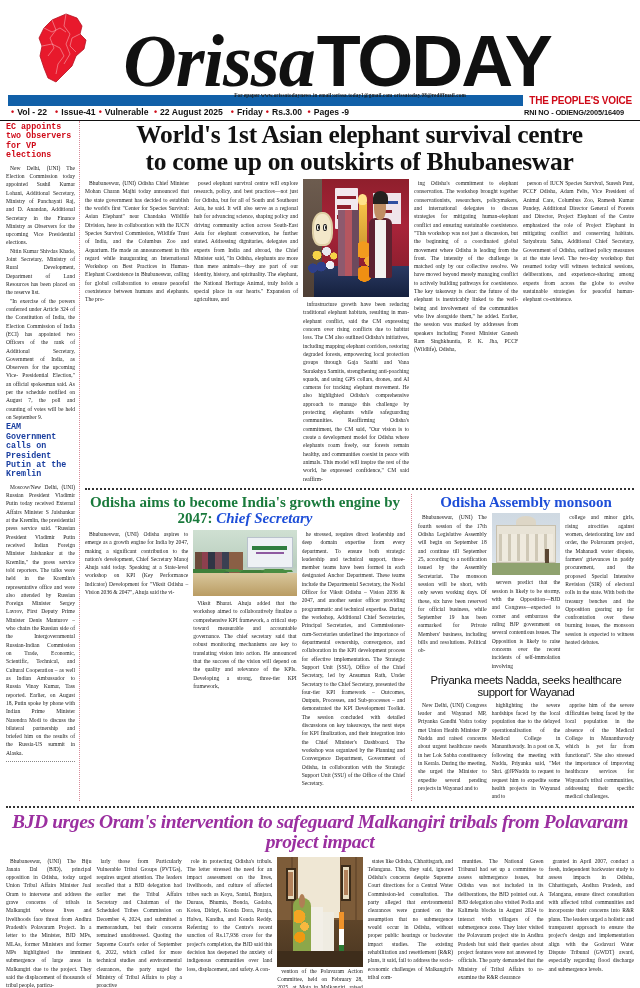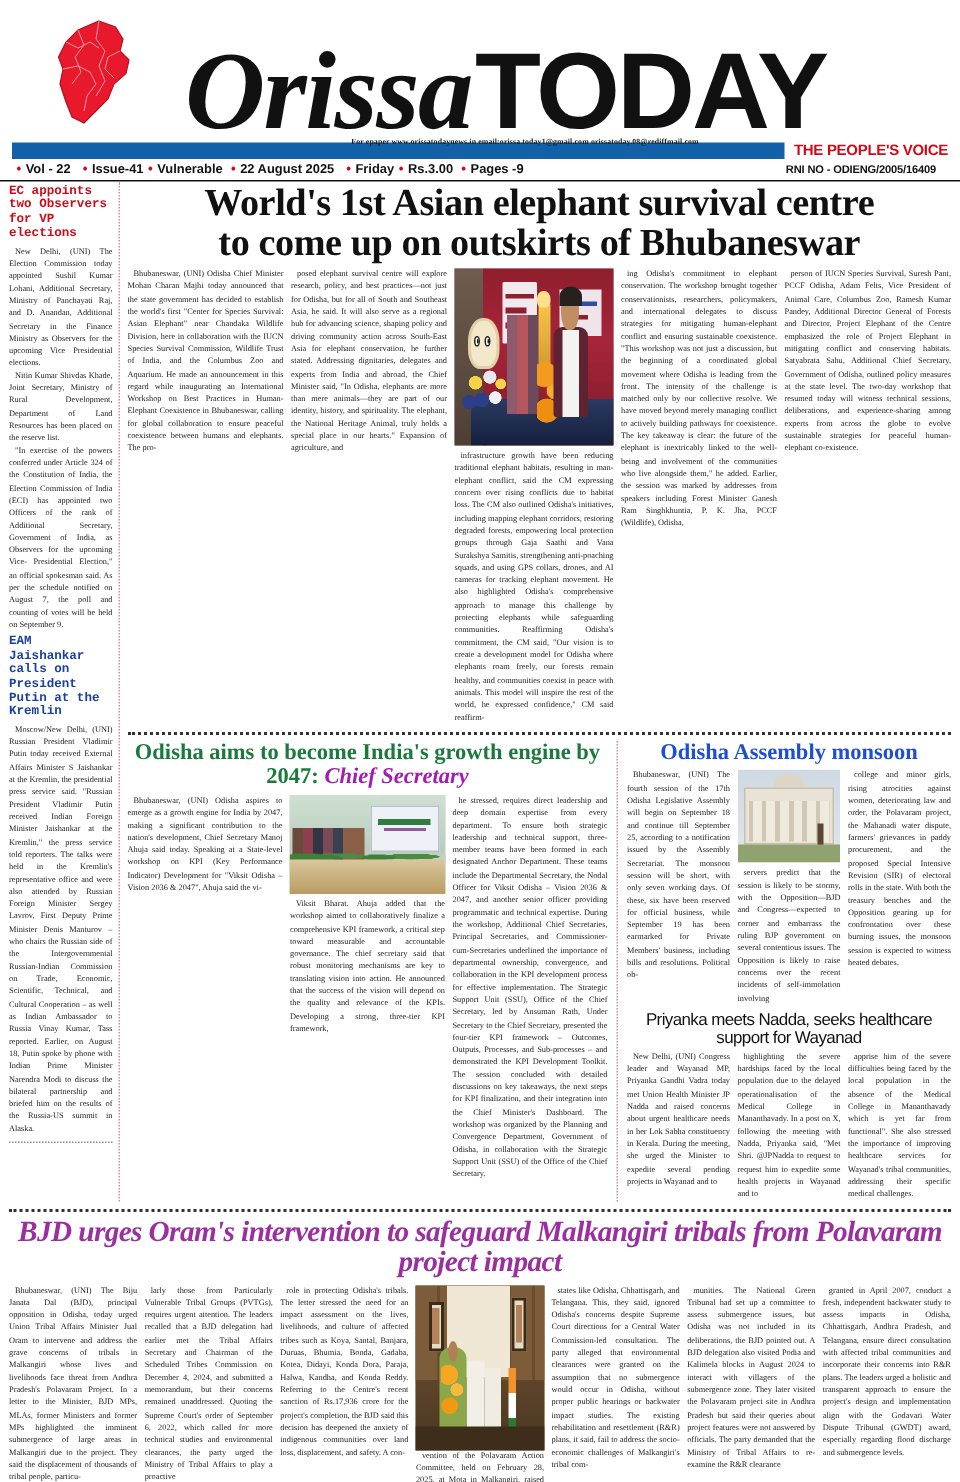--- a/index.html
+++ b/index.html
@@ -300,21 +300,21 @@
   .mid-head-green {
     font-family: "Liberation Serif", serif;
     font-weight: bold;
     font-size: 15px;
     line-height: 1.1;
     text-align: center;
     color: #1a7a3c;
     margin-bottom: 3px;
   }
   .mid-head-green .purple {
-    color: #a21caf;
+    color: #1d4ed8;
     font-style: italic;
   }
   .mid-head-red {
     font-family: "Liberation Serif", serif;
     font-weight: bold;
     font-size: 15px;
     line-height: 1.1;
     text-align: center;
     color: #1d4ed8;
     margin-bottom: 3px;
@@ -463,21 +463,21 @@
 <div class="page">
 
   <div class="left-rail">
     <div class="rail-head">EC appoints two Observers for VP elections</div>
     <div class="rail-body">
       <p>New Delhi, (UNI) The Election Commission today appointed Sushil Kumar Lohani, Additional Secretary, Ministry of Panchayati Raj, and D. Anandan, Additional Secretary in the Finance Ministry as Observers for the upcoming Vice Presidential elections.</p>
       <p>Nitin Kumar Shivdas Khade, Joint Secretary, Ministry of Rural Development, Department of Land Resources has been placed on the reserve list.</p>
       <p>"In exercise of the powers conferred under Article 324 of the Constitution of India, the Election Commission of India (ECI) has appointed two Officers of the rank of Additional Secretary, Government of India, as Observers for the upcoming Vice- Presidential Election," an official spokesman said. As per the schedule notified on August 7, the poll and counting of votes will be held on September 9.</p>
     </div>
 
-    <div class="rail-head blue">EAM Jaishankar calls on President Putin at the Kremlin</div>
+    <div class="rail-head blue">EAM Government calls on President Putin at the Kremlin</div>
     <div class="rail-body">
       <p>Moscow/New Delhi, (UNI) Russian President Vladimir Putin today received External Affairs Minister S Jaishankar at the Kremlin, the presidential press service said. "Russian President Vladimir Putin received Indian Foreign Minister Jaishankar at the Kremlin," the press service told reporters. The talks were held in the Kremlin's representative office and were also attended by Russian Foreign Minister Sergey Lavrov, First Deputy Prime Minister Denis Manturov – who chairs the Russian side of the Intergovernmental Russian-Indian Commission on Trade, Economic, Scientific, Technical, and Cultural Cooperation – as well as Indian Ambassador to Russia Vinay Kumar, Tass reported. Earlier, on August 18, Putin spoke by phone with Indian Prime Minister Narendra Modi to discuss the bilateral partnership and briefed him on the results of the Russia-US summit in Alaska.</p>
     </div>
     <div class="rail-sep"></div>
   </div>
 
   <div class="main-area">
 
     <div>
       <div class="lead-head">

